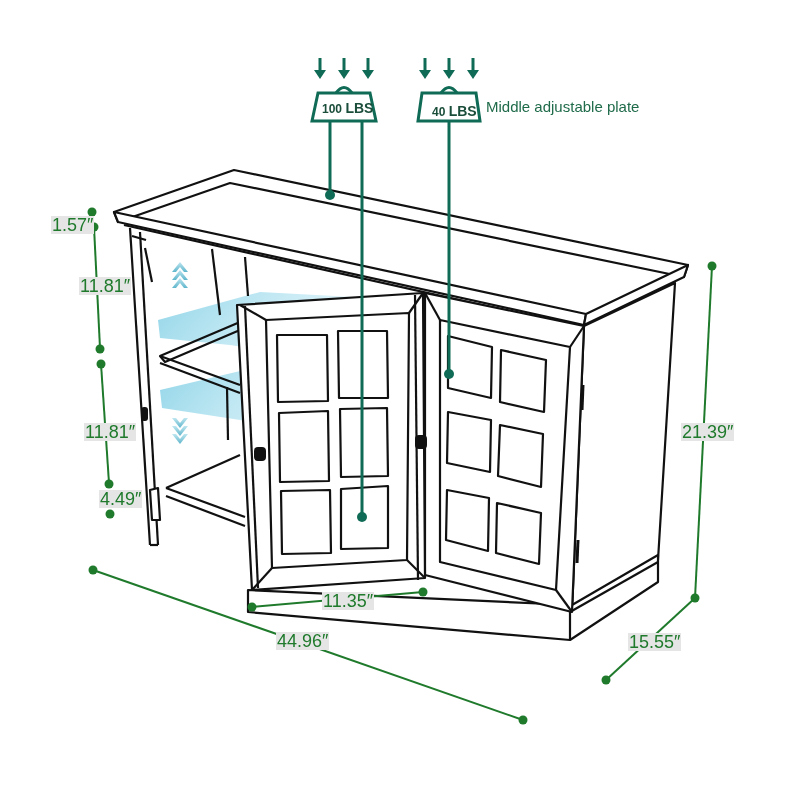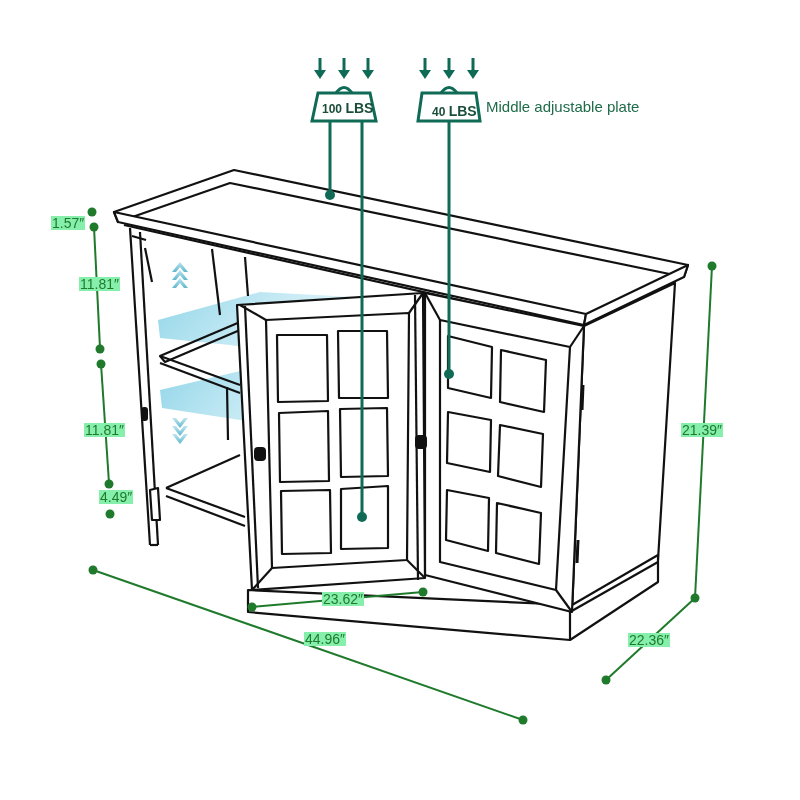--- a/index.html
+++ b/index.html
@@ -1,20 +1,20 @@
 <!DOCTYPE html>
 <html><head>
   <meta charset="utf-8">
   <style>
     html, body { margin: 0; padding: 0; background: #ffffff; }
     body { width: 800px; height: 800px; overflow: hidden; position: relative; font-family: "Liberation Sans", "DejaVu Sans", sans-serif; }
     #stage { position: absolute; left: 0; top: 0; width: 800px; height: 800px; }
     svg { position: absolute; left: 0; top: 0; }
     .lbl { position: absolute; white-space: nowrap; color: #1f6b4a; font-size: 15px; line-height: 1; }
-    .dim { position: absolute; white-space: nowrap; color: #1f7a2c; font-size: 14px; line-height: 1; background: #86efac; padding: 0 1px; }
+    .dim { position: absolute; white-space: nowrap; color: #1f7a2c; font-size: 18px; line-height: 1; background: #e5e5e5; padding: 0 1px; }
     .weight { position: absolute; white-space: nowrap; color: #1a4d3a; font-size: 12px; font-weight: bold; line-height: 1; }
     .weight small { font-size: 14px; }
   </style>
 </head>
 <body>
 
 <div id="stage">
 
   <svg width="800" height="800" viewBox="0 0 800 800">
     <defs>
@@ -187,17 +187,17 @@
   <div class="weight" style="left:432px; top:104px;text-align:center;">
     <span>40</span>
     <small>LBS</small>
   </div>
 
   <div class="dim" style="left:51px; top:216px;">1.57″</div>
   <div class="dim" style="left:79px; top:277px;">11.81″</div>
   <div class="dim" style="left:84px; top:423px;">11.81″</div>
   <div class="dim" style="left:99px; top:490px;">4.49″</div>
   <div class="dim" style="left:681px; top:423px;">21.39″</div>
-  <div class="dim" style="left:276px; top:632px;margin-left:28px;">44.96″</div>
-  <div class="dim" style="left:322px; top:592px;">23.62″</div>
-  <div class="dim" style="left:628px; top:633px;">22.36″</div>
+  <div class="dim" style="left:276px; top:632px;">44.96″</div>
+  <div class="dim" style="left:322px; top:592px;">11.35″</div>
+  <div class="dim" style="left:628px; top:633px;">15.55″</div>
 
 </div>
 
 </body></html>

